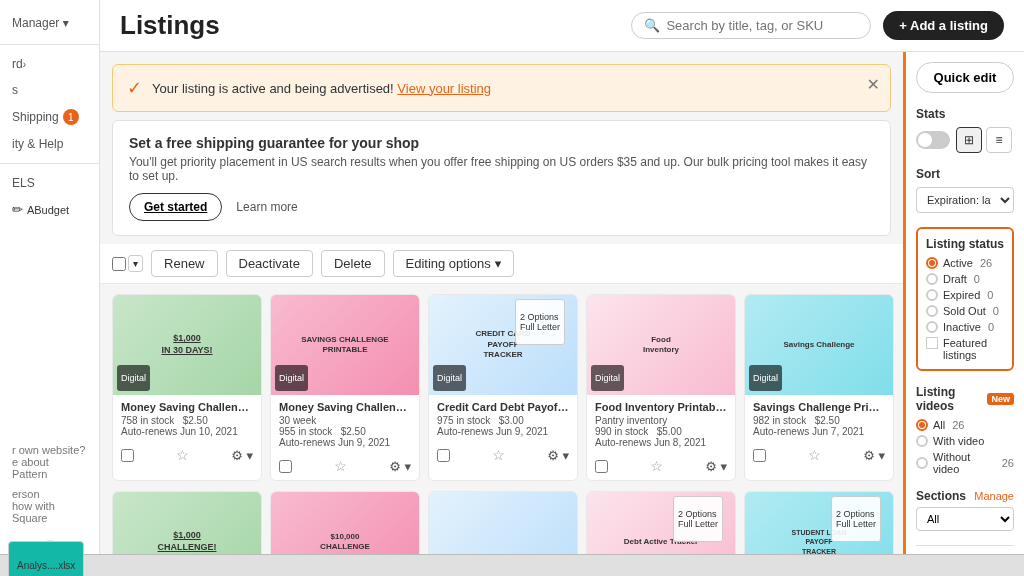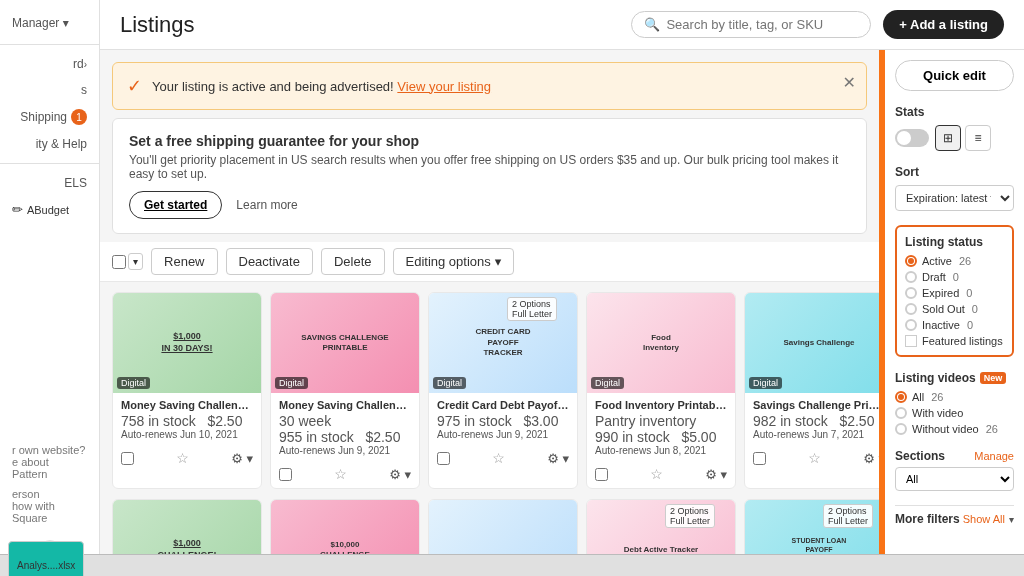--- a/index.html
+++ b/index.html
@@ -3,34 +3,34 @@
   <meta charset="utf-8">
   <style>
     * { box-sizing: border-box; margin: 0; padding: 0; }
     body { font-family: -apple-system, BlinkMacSystemFont, 'Segoe UI', sans-serif; font-size: 13px; background: #f5f5f5; color: #333; overflow: hidden; width: 1024px; height: 576px; }
 
     .app-wrapper { display: flex; height: 576px; width: 1024px; }
 
     
     .sidebar { width: 100px; background: #fff; border-right: 1px solid #e0e0e0; display: flex; flex-direction: column; padding: 8px 0; flex-shrink: 0; }
     .sidebar-item { padding: 8px 12px; font-size: 12px; color: #555; cursor: pointer; }
-    .sidebar-nav-item { padding: 6px 12px; font-size: 12px; color: #555; cursor: pointer; display: flex; align-items: center; justify-content: flex-end; }
+    .sidebar-nav-item { padding: 6px 12px; font-size: 12px; color: #555; cursor: pointer; display: flex; align-items: center; justify-content: flex-start; }
     .sidebar-shipping { display: flex; align-items: center; gap: 4px; }
     .badge { background: #e8631a; color: #fff; border-radius: 50%; width: 16px; height: 16px; font-size: 10px; display: flex; align-items: center; justify-content: center; }
     .sidebar-divider { border-bottom: 1px solid #e0e0e0; margin: 6px 0; }
     .sidebar-bottom { margin-top: auto; padding: 8px 12px; font-size: 11px; color: #777; }
     .sidebar-toggle { width: 20px; height: 20px; background: #e0e0e0; border-radius: 50%; display: flex; align-items: center; justify-content: center; cursor: pointer; margin: 4px auto; font-size: 10px; }
     .chevron-left { font-size: 10px; color: #555; }
 
     
     .main { flex: 1; display: flex; flex-direction: column; overflow: hidden; }
 
     
     .topbar { background: #fff; border-bottom: 1px solid #e0e0e0; padding: 10px 20px; display: flex; align-items: center; justify-content: space-between; }
-    .topbar-title { font-size: 22px; font-weight: 400; color: #222; }
+    .topbar-title { font-size: 26px; font-weight: 700; color: #222; }
     .topbar-right { display: flex; align-items: center; gap: 12px; }
     .search-box { display: flex; align-items: center; gap: 6px; border: 1px solid #ccc; border-radius: 20px; padding: 5px 12px; background: #fff; width: 240px; }
     .search-box input { border: none; outline: none; font-size: 13px; width: 100%; color: #555; background: transparent; }
     .add-listing-btn { background: #222; color: #fff; border: none; border-radius: 20px; padding: 7px 16px; font-size: 13px; font-weight: 600; cursor: pointer; display: flex; align-items: center; gap: 4px; }
 
     
     .content-area { display: flex; flex: 1; overflow: hidden; }
 
     
     .listings-panel { flex: 1; overflow-y: auto; padding: 0; }
@@ -55,40 +55,40 @@
     .checkbox-wrapper { display: flex; align-items: center; gap: 2px; }
     .checkbox-wrapper input[type=checkbox] { width: 14px; height: 14px; }
     .dropdown-arrow { font-size: 10px; cursor: pointer; padding: 2px 4px; border: 1px solid #ccc; border-radius: 3px; background: #fff; }
     .toolbar-btn { background: #fff; border: 1px solid #ccc; border-radius: 4px; padding: 5px 12px; font-size: 13px; cursor: pointer; color: #333; }
     .toolbar-btn.dropdown { display: flex; align-items: center; gap: 4px; }
 
     
     .product-grid { display: flex; gap: 8px; padding: 10px 12px; flex-wrap: nowrap; overflow-x: hidden; }
     .product-card { background: #fff; border-radius: 6px; overflow: hidden; width: 150px; flex-shrink: 0; border: 1px solid #e8e8e8; }
     .product-img { width: 100%; height: 100px; background: #e8e8e8; position: relative; overflow: hidden; display: flex; align-items: center; justify-content: center; }
-    .product-img .badge-tag { position: absolute; bottom: 4px; left: 4px; background: rgba(0,0,0,0.6); color: #fff; font-size: 9px; border-radius: 3px; padding: 1px 4px; }
-    .product-img .options-tag { position: absolute; top: 4px; right: 20px; background: rgba(255,255,255,0.9); color: #333; font-size: 9px; border-radius: 3px; padding: 1px 4px; border: 1px solid #ccc; }
+    .product-img .badge-tag { position: absolute; bottom: 4px; left: 4px; background: rgba(0,0,0,0.6); color: #fff; font-size: 9px; border-radius: 3px; padding: 8px 4px; }
+    .product-img .options-tag { position: absolute; top: 4px; right: 12px; background: rgba(255,255,255,0.9); color: #333; font-size: 9px; border-radius: 3px; padding: 12px 4px; border: 1px solid #ccc; }
     .product-info { padding: 6px 8px; }
     .product-title { font-size: 11px; font-weight: 600; color: #333; white-space: nowrap; overflow: hidden; text-overflow: ellipsis; margin-bottom: 2px; }
-    .product-meta { font-size: 14px; color: #555; }
+    .product-meta { font-size: 10px; color: #555; }
     .product-renew { font-size: 10px; color: #555; }
     .product-actions { display: flex; align-items: center; justify-content: space-between; padding: 4px 8px 6px; }
     .product-actions .act-checkbox { width: 13px; height: 13px; }
     .product-actions .star-icon { font-size: 14px; color: #999; cursor: pointer; }
     .product-actions .gear-icon { font-size: 13px; color: #555; cursor: pointer; display: flex; align-items: center; gap: 1px; }
 
     
     .img-green { background: linear-gradient(135deg, #c8e6c9, #a5d6a7); text-decoration: underline; }
     .img-pink { background: linear-gradient(135deg, #f8bbd0, #f48fb1); }
     .img-blue-white { background: linear-gradient(135deg, #e3f2fd, #bbdefb); }
     .img-pink-light { background: linear-gradient(135deg, #fce4ec, #f8bbd0); }
     .img-teal { background: linear-gradient(135deg, #b2ebf2, #80deea); }
 
     
-    .right-panel { width: 145px; background: #fff; border-left: 6px solid #f97316; padding: 10px; overflow-y: auto; flex-shrink: 0; }
+    .right-panel { width: 121px; background: #fff; border-left: 3px solid #f97316; padding: 10px; overflow-y: auto; flex-shrink: 0; }
 
     .quick-edit-btn { width: 100%; background: #fff; border: 1px solid #ccc; border-radius: 20px; padding: 7px 10px; font-size: 13px; font-weight: 600; cursor: pointer; margin-bottom: 14px; text-align: center; }
 
     .panel-section { margin-bottom: 14px; }
     .panel-label { font-size: 12px; font-weight: 700; color: #333; margin-bottom: 6px; }
 
     .stats-row { display: flex; align-items: center; gap: 6px; }
     .toggle-switch { width: 34px; height: 18px; background: #ccc; border-radius: 10px; position: relative; cursor: pointer; }
     .toggle-switch.off { background: #ccc; }
     .toggle-knob { width: 14px; height: 14px; background: #fff; border-radius: 50%; position: absolute; top: 2px; left: 2px; }
@@ -99,21 +99,21 @@
     .sort-select { width: 100%; border: 1px solid #ccc; border-radius: 4px; padding: 5px 6px; font-size: 11px; color: #333; background: #fff; cursor: pointer; }
 
     .listing-status-box { border: 2px solid #e8631a; border-radius: 6px; padding: 8px; margin-bottom: 14px; }
     .listing-status-title { font-size: 12px; font-weight: 700; color: #333; margin-bottom: 6px; }
     .status-item { display: flex; align-items: center; gap: 5px; margin-bottom: 4px; font-size: 11px; color: #333; }
     .radio-btn { width: 12px; height: 12px; border-radius: 50%; border: 2px solid #ccc; display: flex; align-items: center; justify-content: center; flex-shrink: 0; }
     .radio-btn.selected { border-color: #e8631a; }
     .radio-btn.selected::after { content: ''; width: 6px; height: 6px; background: #e8631a; border-radius: 50%; }
     .status-count { color: #777; margin-left: 2px; }
 
-    .featured-item { display: flex; align-items: center; gap: 5px; margin-top: 2px; font-size: 11px; color: #333; }
+    .featured-item { display: flex; align-items: flex-start; gap: 5px; margin-top: 2px; font-size: 11px; color: #333; }
     .checkbox-small { width: 12px; height: 12px; border: 1px solid #ccc; display: flex; align-items: center; justify-content: center; flex-shrink: 0; }
 
     .listing-videos-header { display: flex; align-items: center; gap: 4px; margin-bottom: 6px; }
     .listing-videos-title { font-size: 12px; font-weight: 700; color: #333; }
     .new-badge { background: #e8631a; color: #fff; font-size: 9px; border-radius: 3px; padding: 1px 4px; font-weight: 700; }
     .video-item { display: flex; align-items: center; gap: 5px; margin-bottom: 4px; font-size: 11px; color: #333; }
 
     .sections-header { display: flex; align-items: center; justify-content: space-between; margin-bottom: 4px; }
     .sections-title { font-size: 12px; font-weight: 700; color: #333; }
     .manage-link { font-size: 11px; color: #e8631a; cursor: pointer; }

